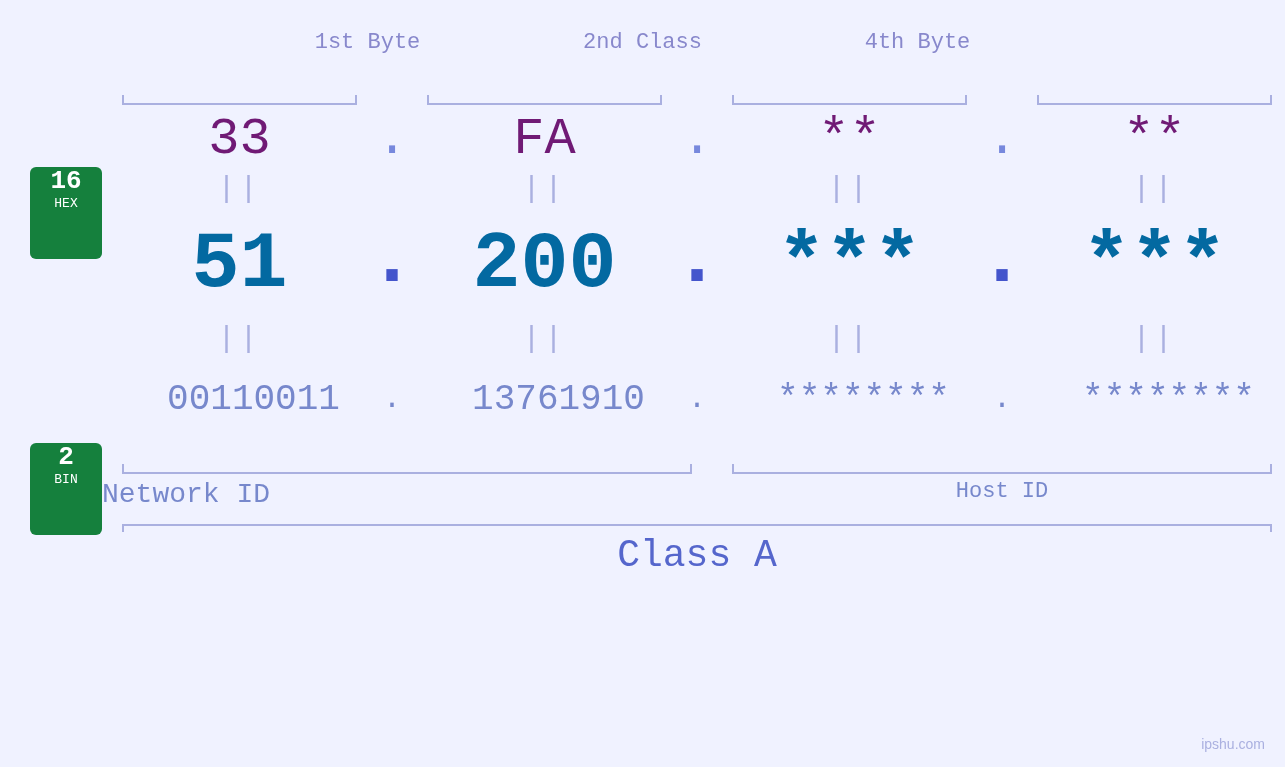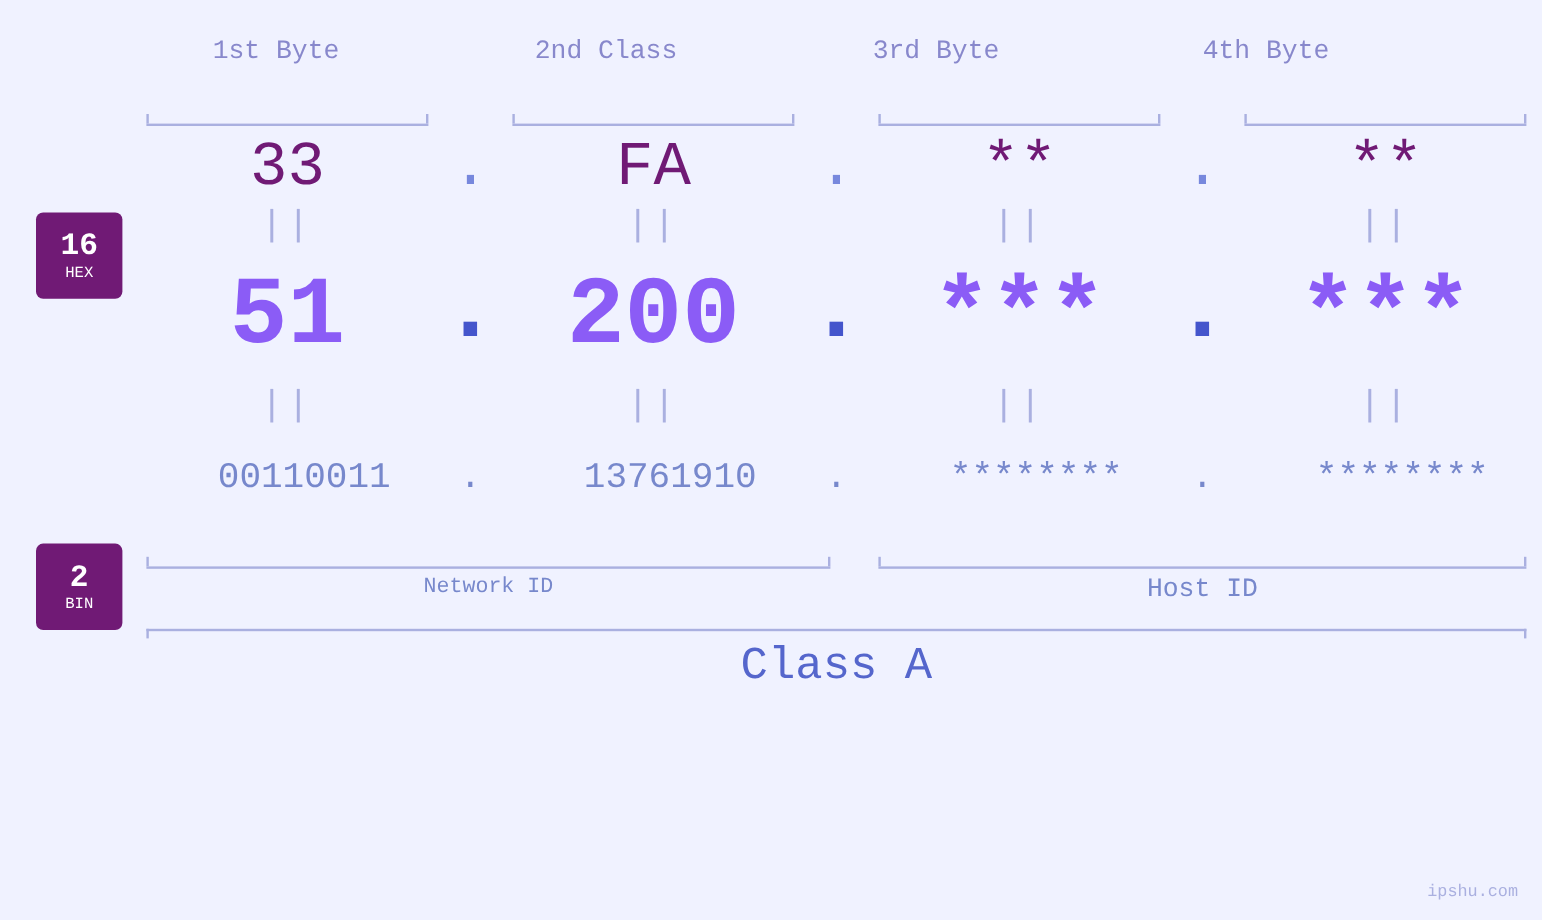--- a/index.html
+++ b/index.html
@@ -55,29 +55,29 @@
     .base-labels {
       display: flex;
       flex-direction: column;
       justify-content: space-around;
       align-items: center;
       width: 130px;
       padding: 10px 0 120px 30px;
     }
 
     .base-badge {
-      background-color: #701a75;
+      background-color: #15803d;
       color: white;
       border-radius: 6px;
       width: 72px;
-      height: 72px;
+      height: 92px;
       display: flex;
       flex-direction: column;
       align-items: center;
-      justify-content: center;
+      justify-content: flex-start;
       font-family: 'Courier New', Courier, monospace;
     }
 
     .base-badge .base-num {
       font-size: 26px;
       font-weight: bold;
       line-height: 1.1;
     }
 
     .base-badge .base-name {
@@ -153,27 +153,27 @@
     
     .hex-value {
       font-size: 52px;
       color: #701a75;
       font-weight: normal;
     }
 
     
     .dec-value {
       font-size: 80px;
-      color: #8b5cf6;
+      color: #0369a1;
       font-weight: bold;
     }
 
     
     .bin-value {
-      font-size: 30px;
+      font-size: 36px;
       color: #7788cc;
       font-weight: normal;
       margin-left: 28px;
     }
 
     
     .dot-separator {
       width: 30px;
       text-align: center;
       font-size: 52px;
@@ -297,23 +297,23 @@
 
     .labels-row {
       display: flex;
       width: 100%;
       height: 40px;
       align-items: flex-start;
     }
 
     .network-id-label {
       width: calc(275px + 30px + 275px + 30px);
-      text-align: center;
+      text-align: left;
       color: #7788cc;
-      font-size: 18px;
+      font-size: 28px;
       font-family: 'Courier New', Courier, monospace;
       padding-top: 5px;
     }
 
     .host-id-label {
       flex: 1;
       text-align: center;
       color: #7788cc;
       font-size: 22px;
       font-family: 'Courier New', Courier, monospace;
@@ -363,21 +363,21 @@
       margin-top: 8px;
       font-weight: normal;
     }
 
     .watermark {
       position: absolute;
       bottom: 15px;
       right: 20px;
       font-size: 14px;
       color: #aab0e0;
-      font-family: Liberation Mono, monospace;
+      font-family: Liberation Sans, sans-serif;
     }
 
     
     .full-row {
       display: flex;
       align-items: center;
       width: 100%;
     }
 
     .sep {
@@ -387,21 +387,20 @@
     }
   </style>
 </head>
 <body>
 
 <div class="main-container">
 
   <div class="byte-labels-row">
     <div class="byte-label">1st Byte</div>
     <div class="byte-label">2nd Class</div>
-    <div class="byte-label">3rd Byte</div>
     <div class="byte-label">4th Byte</div>
   </div>
 
   <div class="content-area">
 
     <div class="base-labels">
       <div class="base-badge">
         <span class="base-num">16</span>
         <span class="base-name">HEX</span>
       </div>

